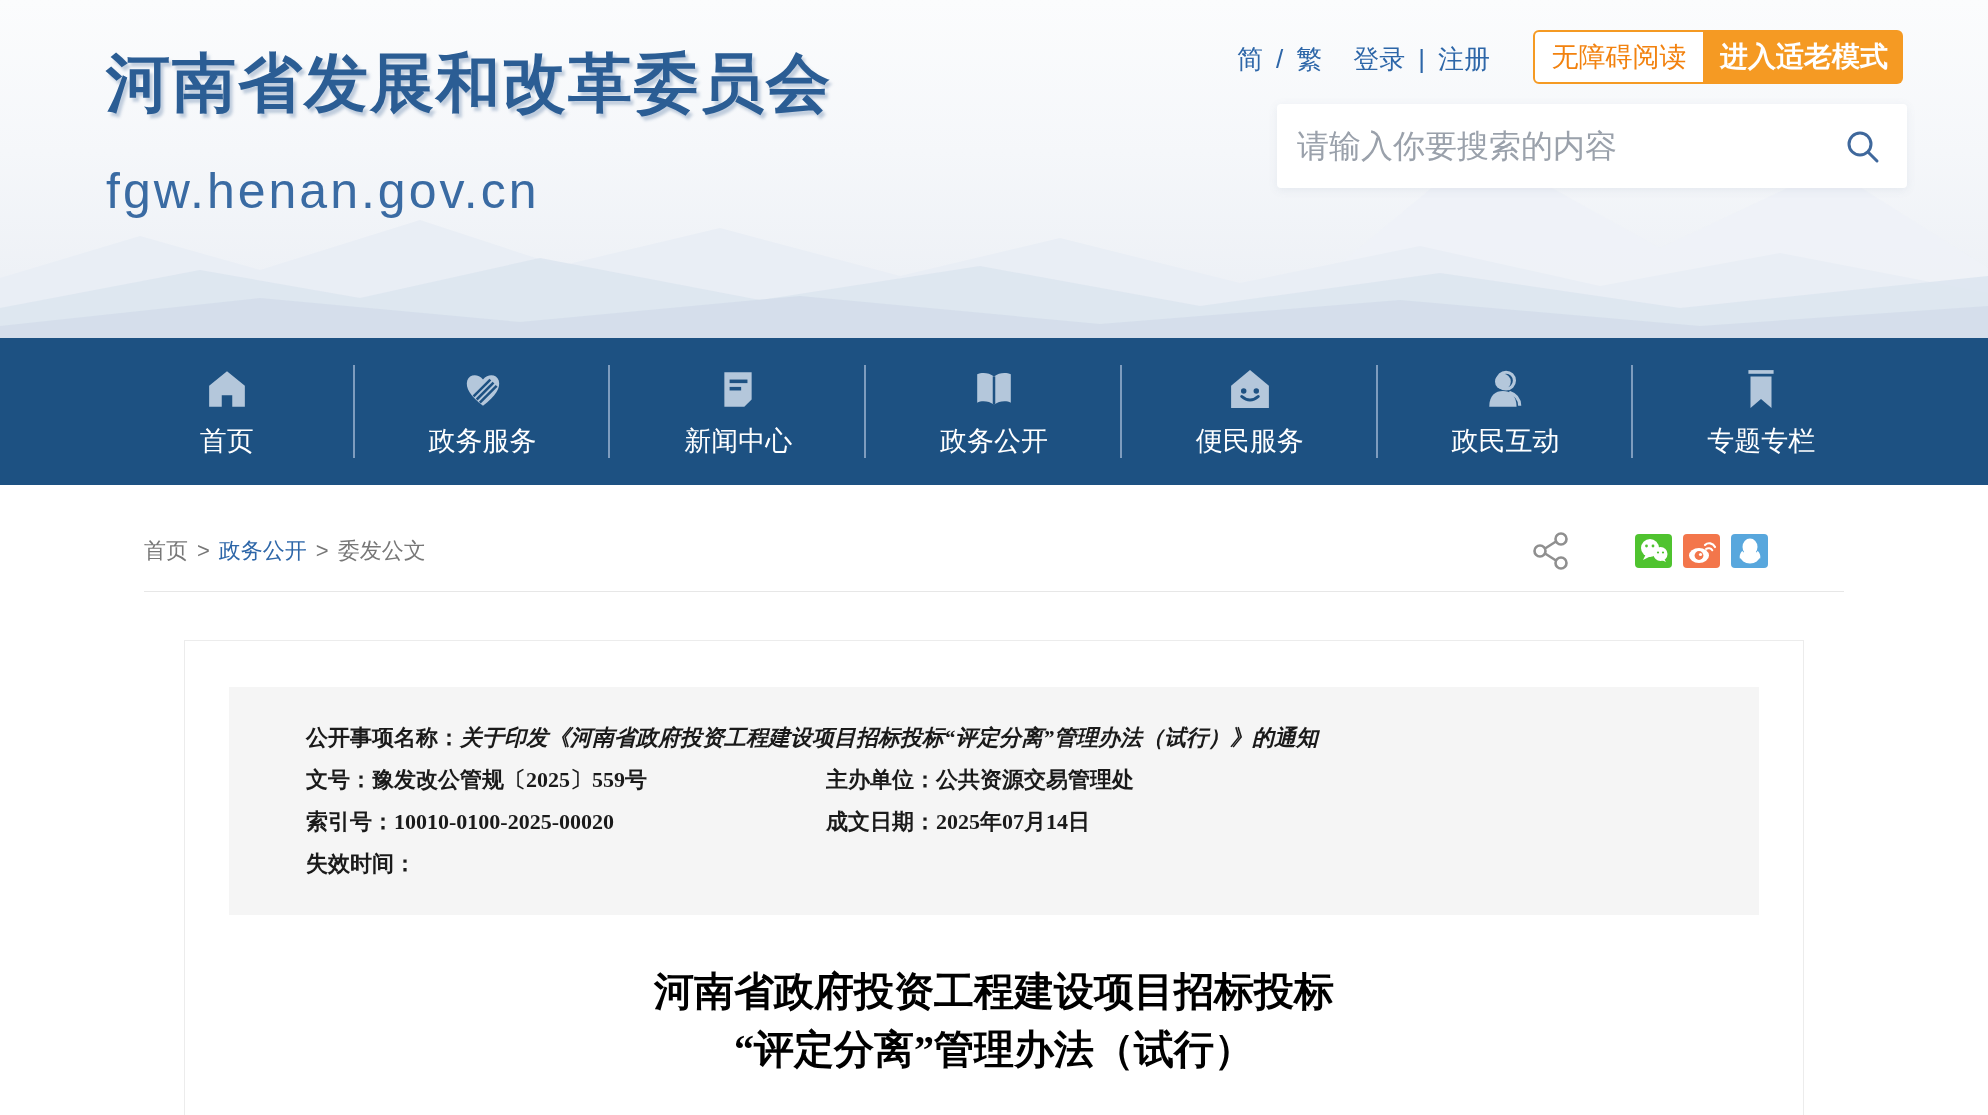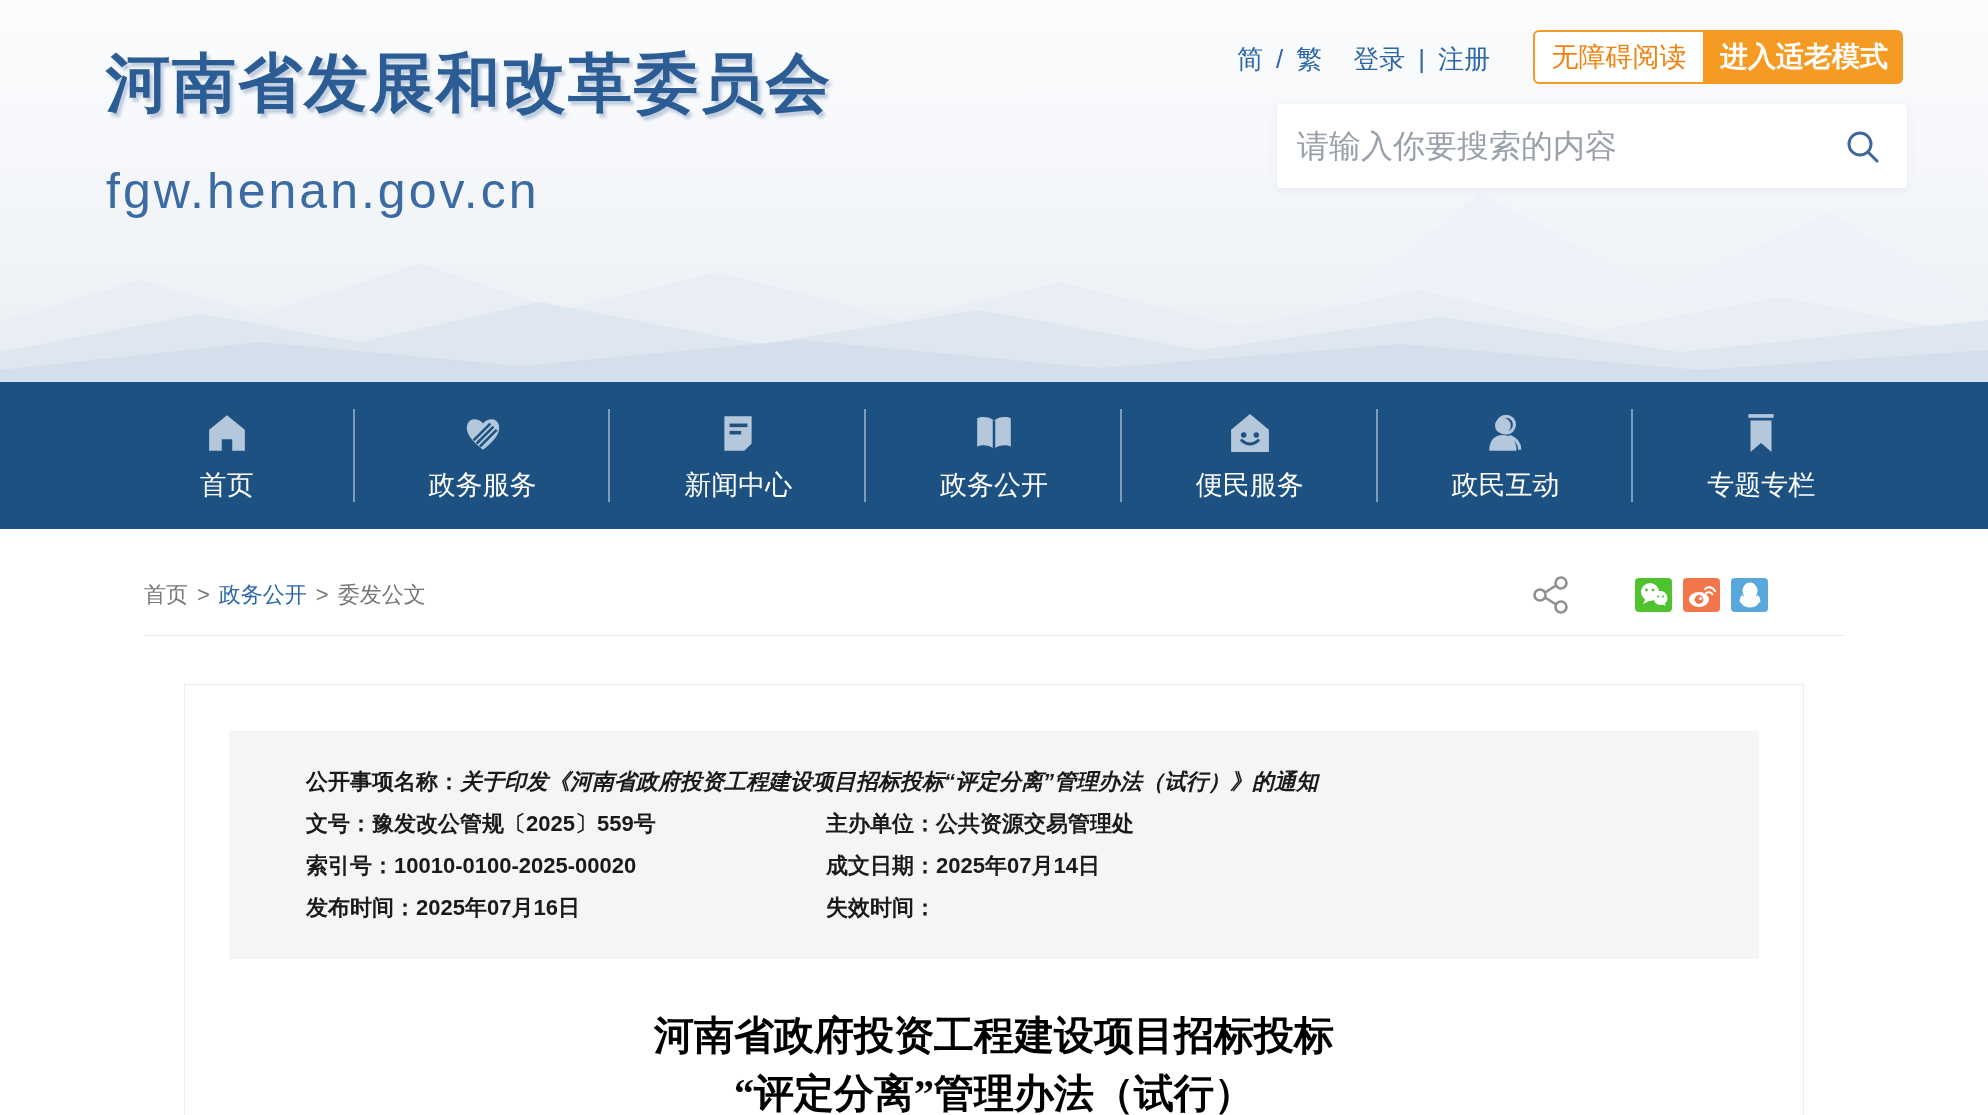--- a/index.html
+++ b/index.html
@@ -1,20 +1,20 @@
 <!DOCTYPE html>
 <html><head>
 <meta charset="utf-8">
 <style>
   * { margin:0; padding:0; box-sizing:border-box; }
   html,body { width:1988px; height:1115px; overflow:hidden; background:#fff;
     font-family:"Liberation Sans", sans-serif; }
 
   
-  .header { position:relative; height:382px;
+  .header { position:relative; height:338px;
     background:linear-gradient(180deg,#fbfcfd 0%,#f5f7fa 45%,#eaeef4 100%); }
   .mountains { position:absolute; left:0; bottom:0; width:1988px; height:250px; }
   .logo-title { position:absolute; left:106px; top:40px; font-size:64px; font-weight:bold;
     color:#2b5d94; letter-spacing:2px; text-shadow:3px 4px 3px rgba(125,150,185,.45); }
   .logo-domain { position:absolute; left:106px; top:162px; font-size:50px; color:#3a6ba3;
     letter-spacing:3px; }
 
   .utility { position:absolute; top:42px; left:1237px; display:flex; align-items:center;
     gap:13px; font-size:26px; color:#2d66a8; }
   .utility a { color:#2d66a8; text-decoration:none; }
@@ -56,21 +56,21 @@
     justify-content:center; cursor:pointer; }
   .social.wechat { background:#4fc32f; }
   .social.weibo { background:#f3764b; }
   .social.qq { background:#58a7dd; }
 
   
   .card { width:1620px; margin:48px auto 0; height:560px; background:#fff;
     border:1px solid #ececec; }
   .info-box { margin:46px 44px 0; background:#f5f5f5; padding:30px 40px 30px 77px;
     font-size:22px; line-height:42px; color:#1a1a1a; font-weight:600; }
-  .info-row { display:flex; }
+  .info-row { display:flex;font-family:Liberation Serif, serif; }
   .info-left { width:520px; }
   .italic { font-style:italic; }
   .doc-title { margin-top:48px; text-align:center; font-family:"Liberation Serif", serif;
     font-size:40px; font-weight:bold; line-height:58px; color:#000; }
 </style>
 </head>
 <body>
 
 <div class="header">
   <svg class="mountains" viewBox="0 0 1988 250" preserveAspectRatio="none">
@@ -230,23 +230,20 @@
     </div>
     <div class="info-row">
       <div class="info-left">
         <span>索引号：</span><span>10010-0100-2025-00020</span>
       </div>
       <div>
         <span>成文日期：</span><span>2025年07月14日</span>
       </div>
     </div>
     <div class="info-row">
-      <div class="info-left">
-        <span>发布时间：</span><span>2025年07月16日</span>
-      </div>
       <div>
         <span>失效时间：</span><span></span>
       </div>
     </div>
   </div>
 
   <div class="doc-title">
     <div>河南省政府投资工程建设项目招标投标</div>
     <div>“评定分离”管理办法（试行）</div>
   </div>

